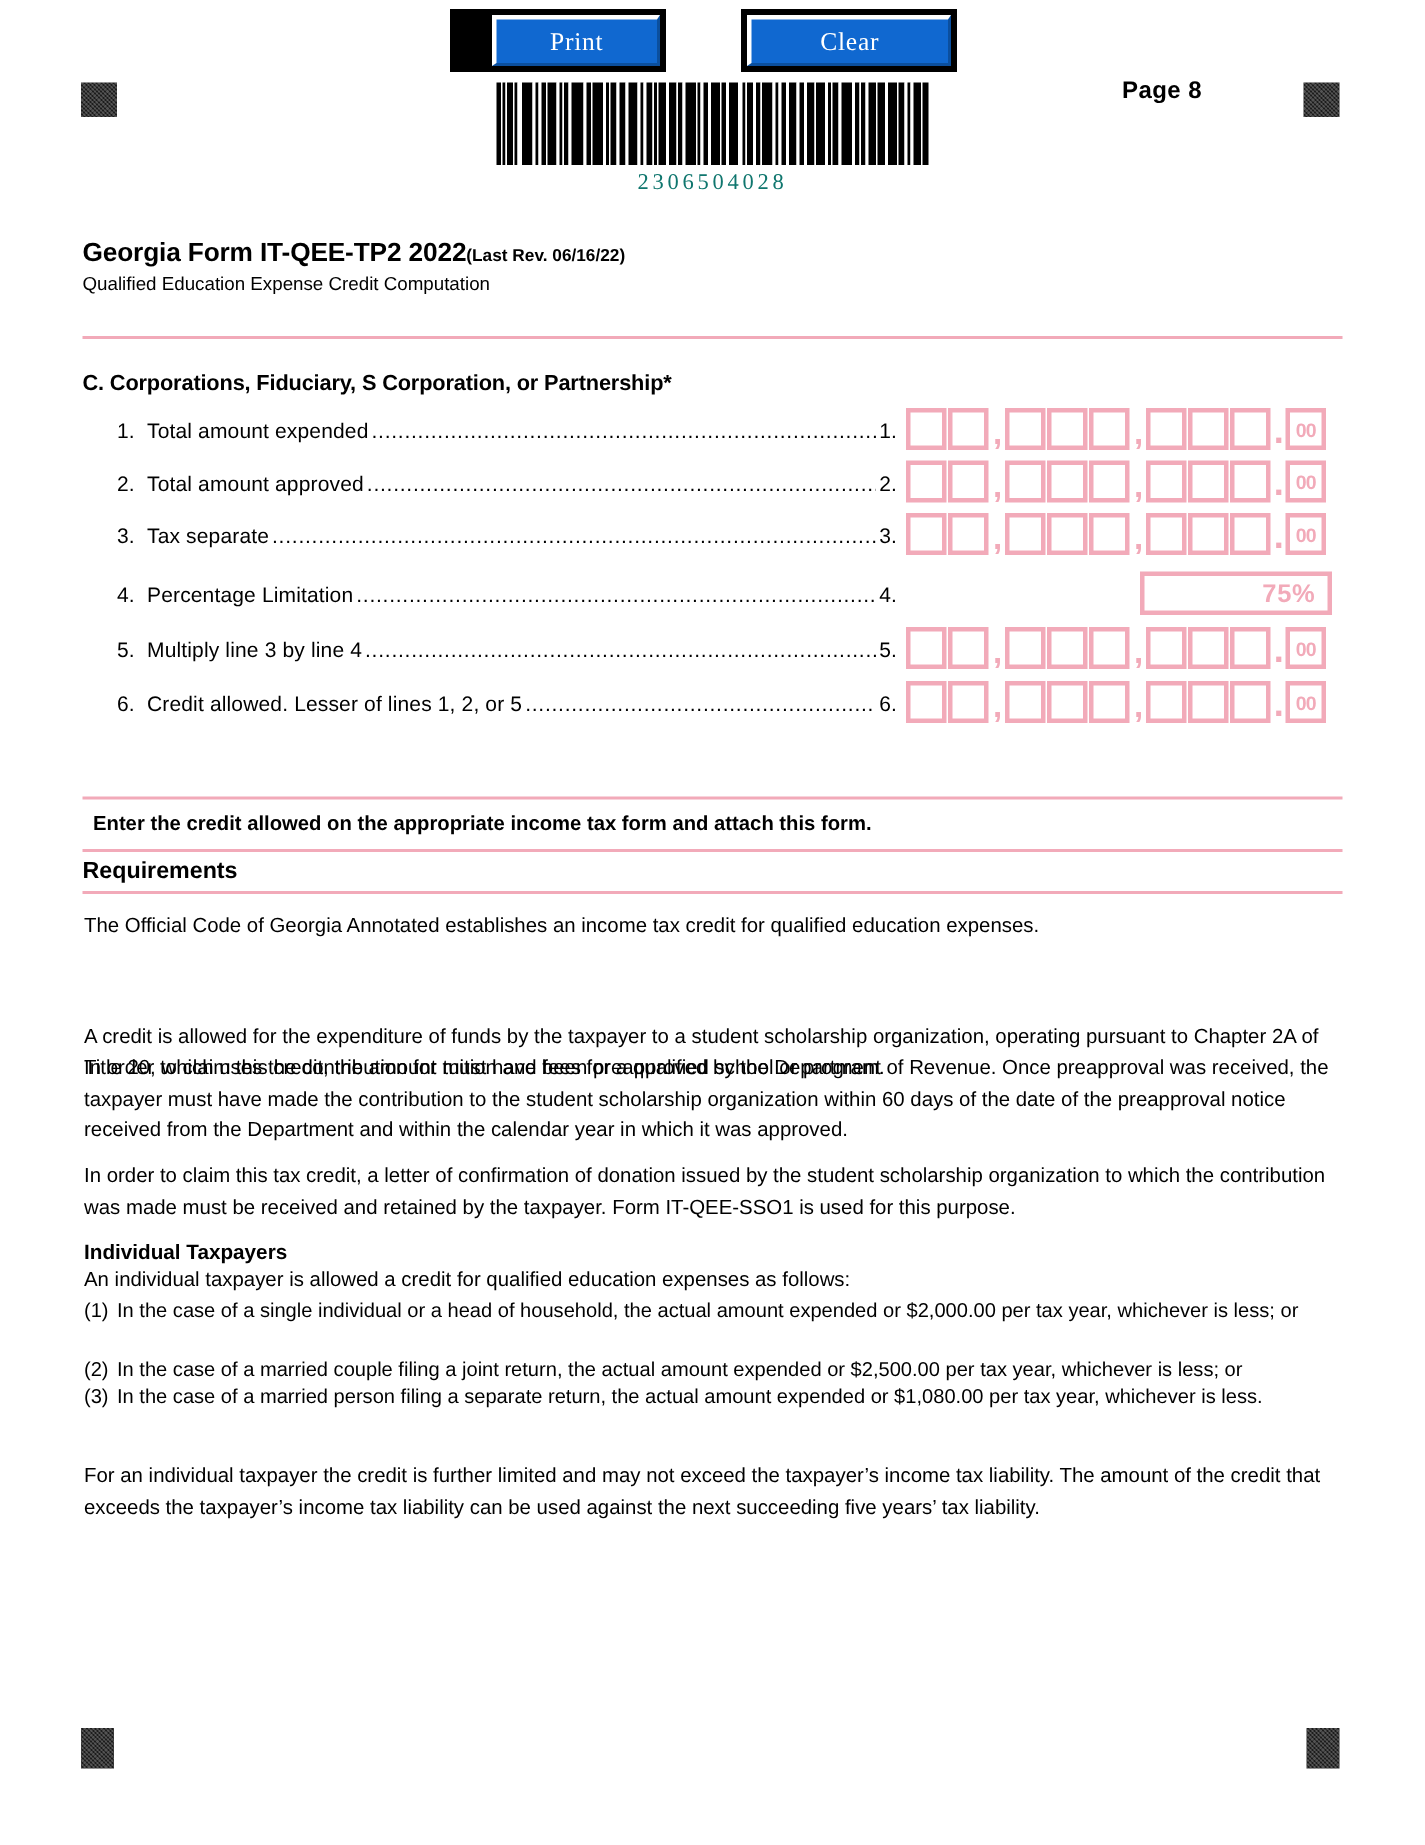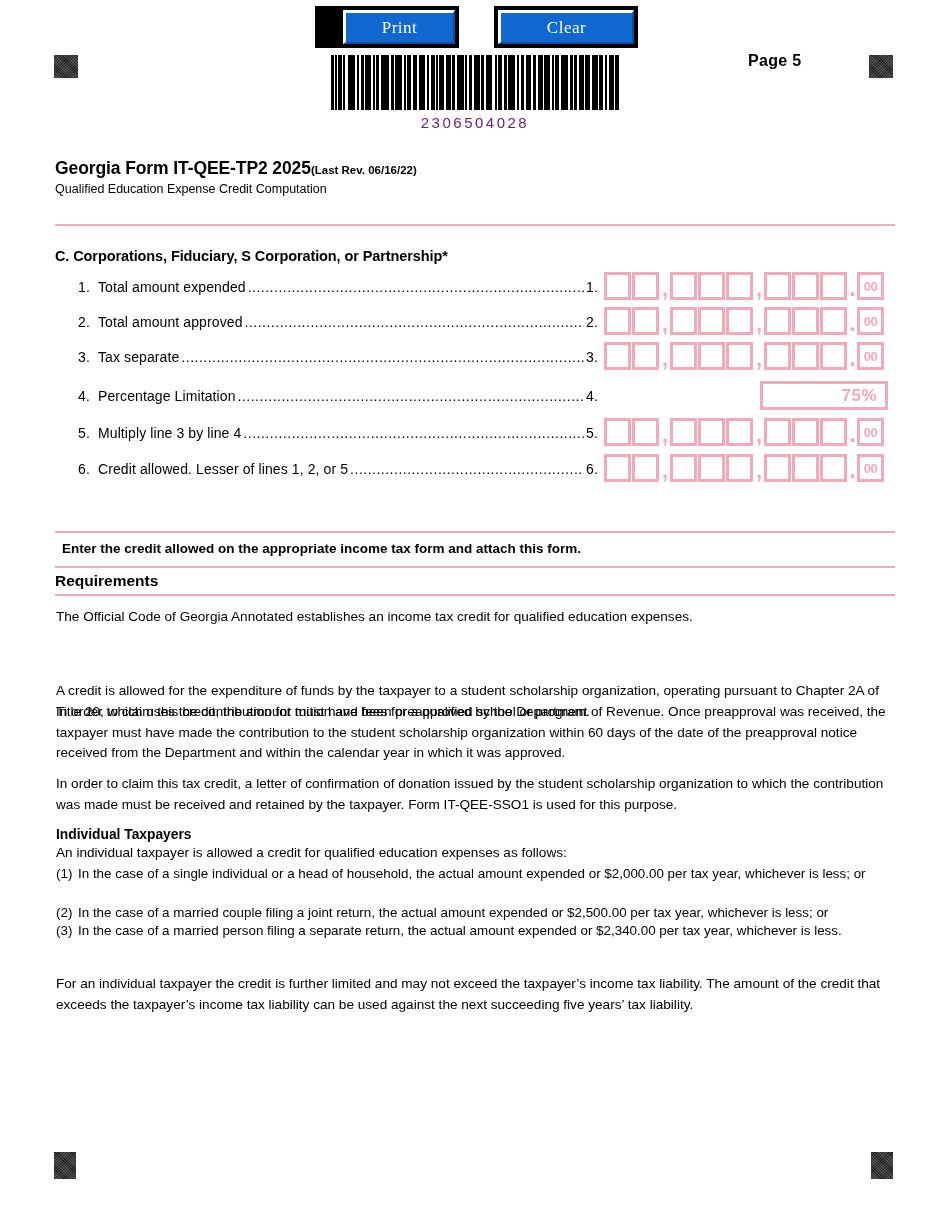--- a/index.html
+++ b/index.html
@@ -33,21 +33,21 @@
   .form-button {
     position: absolute;
     top: 6px;
     width: 144px;
     height: 42px;
     background: #000000;
     padding: 4px;
     box-sizing: border-box;
     cursor: pointer;
   }
-  #print-button { left: 315px; padding-left: 28px; }
+  #print-button { left: 300px; padding-left: 28px; }
   #clear-button { left: 494px; }
   .form-button .btn-inner {
     width: 100%;
     height: 100%;
     background: #1068d0;
     border-top: 3px solid #ffffff;
     border-left: 3px solid #ffffff;
     border-right: 2px solid #0b4f9e;
     border-bottom: 2px solid #0b4f9e;
     box-sizing: border-box;
@@ -69,24 +69,24 @@
     text-align: center;
   }
   #barcode-bars {
     height: 55px;
     width: 100%;
     display: flex;
     align-items: stretch;
   }
   #barcode-bars i { display: block; height: 100%; }
   #barcode-number {
-    font-family: Liberation Sans, sans-serif;
+    font-family: Liberation Serif, serif;
     font-size: 15px;
     letter-spacing: 2.5px;
-    color: #701a75;
+    color: #0f766e;
     margin-top: 4px;
   }
 
   #page-label {
     position: absolute;
     left: 748px;
     top: 52px;
     font-size: 16px;
     font-weight: bold;
     letter-spacing: .3px;
@@ -412,25 +412,25 @@
       <i style="width: 2.14126px; background: rgb(255, 255, 255);"></i>
       <i style="width: 2.14126px; background: rgb(0, 0, 0);"></i>
       <i style="width: 2.14126px; background: rgb(255, 255, 255);"></i>
       <i style="width: 5.35316px; background: rgb(0, 0, 0);"></i>
       <i style="width: 1.07063px; background: rgb(255, 255, 255);"></i>
       <i style="width: 3.2119px; background: rgb(0, 0, 0);"></i>
     </div>
   <div id="barcode-number">2306504028</div>
 </div>
 
-<div id="page-label">Page 5</div>
+<div id="page-label">Page 8</div>
 
 <div id="form-header">
   <div id="form-title">
-    <span>Georgia Form IT-QEE-TP2 2025</span><span class="rev">(Last Rev. 06/16/22)</span>
+    <span>Georgia Form IT-QEE-TP2 2022</span><span class="rev">(Last Rev. 06/16/22)</span>
   </div>
   <div id="form-subtitle">Qualified Education Expense Credit Computation</div>
 </div>
 <div class="rule-pink" id="rule-header"></div>
 
 <div id="section-c-title">C.  Corporations, Fiduciary, S Corporation, or Partnership*</div>
 
 <div class="form-line" id="line-1">
   <span class="ln-no">1.</span>
   <span class="ln-txt">Total amount expended</span>
@@ -562,16 +562,16 @@
 <div class="num-item" id="item-1">
   <span class="ni-mark">(1)</span>
   <span class="ni-body">In the case of a single individual or a head of household, the actual amount expended or $2,000.00 per tax year, whichever is less; or</span>
 </div>
 <div class="num-item" id="item-2">
   <span class="ni-mark">(2)</span>
   <span class="ni-body">In the case of a married couple filing a joint return, the actual amount expended or $2,500.00 per tax year, whichever is less; or</span>
 </div>
 <div class="num-item" id="item-3">
   <span class="ni-mark">(3)</span>
-  <span class="ni-body">In the case of a married person filing a separate return, the actual amount expended or $2,340.00 per tax year, whichever is less.</span>
+  <span class="ni-body">In the case of a married person filing a separate return, the actual amount expended or $1,080.00 per tax year, whichever is less.</span>
 </div>
 
 <div class="body-para" id="para-5">For an individual taxpayer the credit is further limited and may not exceed the taxpayer’s income tax liability. The amount of the credit that exceeds the taxpayer’s income tax liability can be used against the next succeeding five years’ tax liability.</div>
 
 </body></html>

